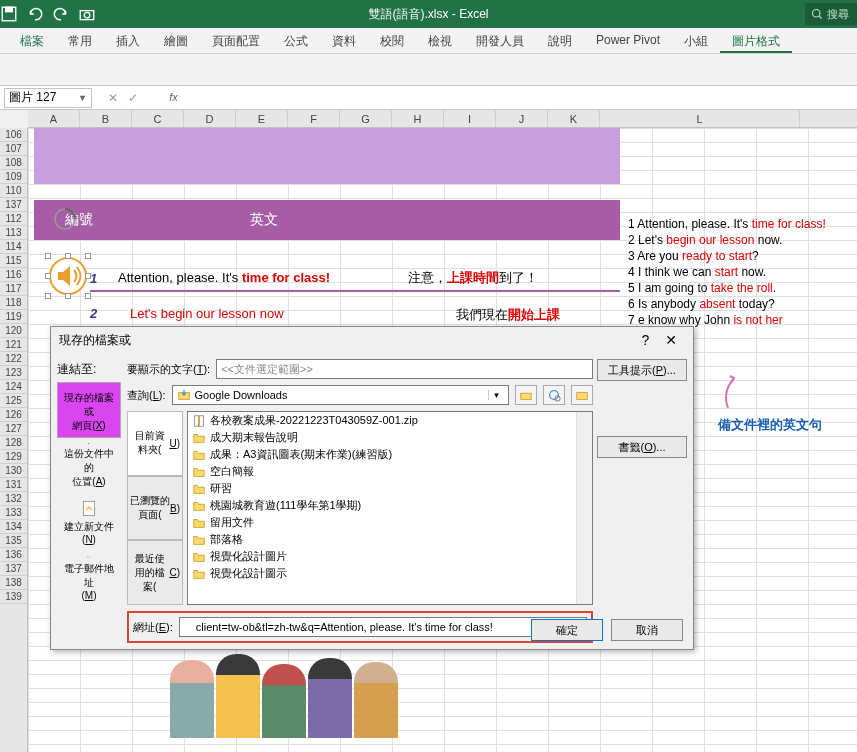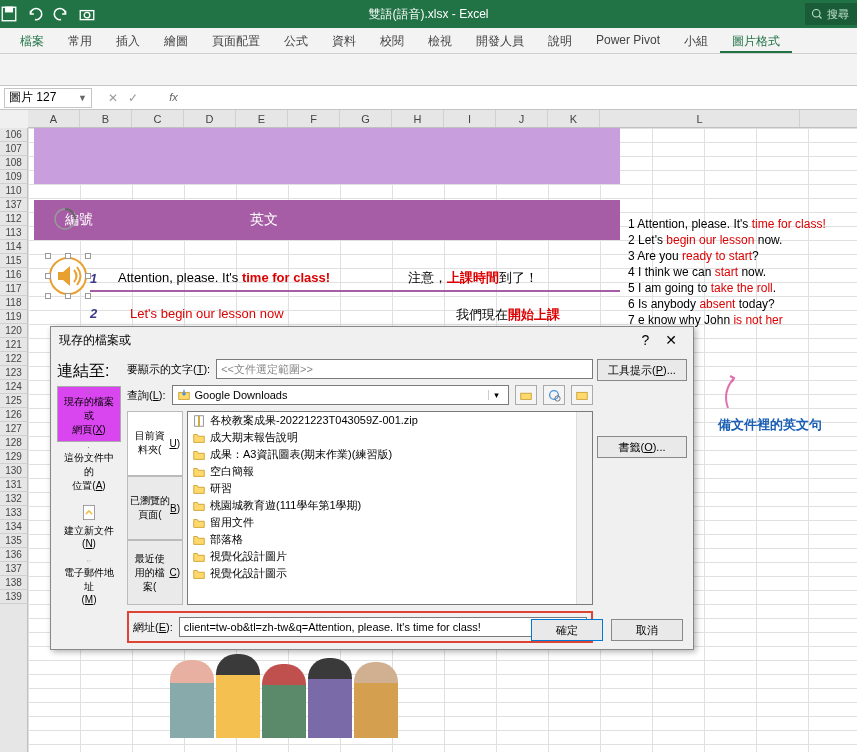--- a/index.html
+++ b/index.html
@@ -64,21 +64,21 @@
 .right-caption { position: absolute; left: 690px; top: 288px; color: #1a5fb4; font-size: 13px; font-weight: bold; }
 
 
 .dialog { position: absolute; left: 50px; top: 326px; width: 644px; height: 324px; background: #f0f0f0; border: 1px solid #888; box-shadow: 2px 2px 6px rgba(0,0,0,0.3); }
 .dialog-title { height: 26px; display: flex; align-items: center; padding: 0 8px; font-size: 12px; }
 .dialog-title .help { margin-left: auto; padding: 0 8px; font-size: 14px; }
 .dialog-title .close { padding: 0 8px; font-size: 14px; }
 
 .dialog-body { display: flex; padding: 6px; gap: 4px; height: calc(100% - 26px); }
 .link-sidebar { width: 66px; background: #f0f0f0; }
-.link-sidebar-label { font-size: 16px; text-align: left; padding: 2px 0 4px 0; }
+.link-sidebar-label { font-size: 12px; text-align: left; padding: 2px 0 4px 0; }
 .link-btn { width: 64px; height: 56px; border: 1px solid transparent; display: flex; flex-direction: column; align-items: center; justify-content: center; font-size: 10px; text-align: center; padding: 4px 2px; cursor: pointer; }
 .link-btn.active { background: #d946ef; border: 1px solid #aaa; }
 .link-btn svg { width: 24px; height: 24px; margin-bottom: 2px; }
 .link-btn .u { text-decoration: underline; }
 
 .dialog-main { flex: 1; display: flex; flex-direction: column; gap: 6px; }
 .field-row { display: flex; align-items: center; gap: 6px; font-size: 11px; }
 .field-row label { white-space: nowrap; }
 .field-row label .u { text-decoration: underline; }
 .text-input { flex: 1; height: 20px; border: 1px solid #7a7a7a; padding: 0 4px; font-size: 11px; background: #fff; }
@@ -94,21 +94,21 @@
 .browse-tab.active { background: #fff; }
 .browse-tab .u { text-decoration: underline; }
 
 .file-list { flex: 1; border: 1px solid #7a7a7a; background: #fff; overflow-y: auto; font-size: 11px; position: relative; }
 .file-item { display: flex; align-items: center; height: 17px; padding: 0 4px; gap: 4px; }
 .file-item svg { width: 14px; height: 14px; flex-shrink: 0; }
 .file-scroll { position: absolute; right: 0; top: 0; bottom: 0; width: 16px; background: #f0f0f0; border-left: 1px solid #ddd; }
 
 .url-row { display: flex; align-items: center; gap: 6px; font-size: 11px; border: 2px solid #d43; padding: 4px; }
 .url-row label .u { text-decoration: underline; }
-.url-input { flex: 1; height: 20px; border: 1px solid #7a7a7a; padding: 0 4px; font-size: 11px; background: #fff; display: flex; align-items: center; }
+.url-input { flex: 1; height: 20px; border: 1px solid #7a7a7a; padding: 0 16px; font-size: 11px; background: #fff; display: flex; align-items: center; }
 .url-input .dd { margin-left: auto; width: 14px; text-align: center; border-left: 1px solid #ccc; font-size: 9px; }
 
 .dialog-right { width: 90px; display: flex; flex-direction: column; gap: 55px; }
 .dlg-btn { height: 22px; border: 1px solid #888; background: #e9e9e9; font-size: 11px; display: flex; align-items: center; justify-content: center; cursor: pointer; }
 .dlg-btn .u { text-decoration: underline; }
 
 .dialog-footer { position: absolute; right: 10px; bottom: 8px; display: flex; gap: 8px; }
 .dialog-footer .dlg-btn { width: 72px; }
 .dialog-footer .dlg-btn.primary { border: 1px solid #0078d4; }
 

